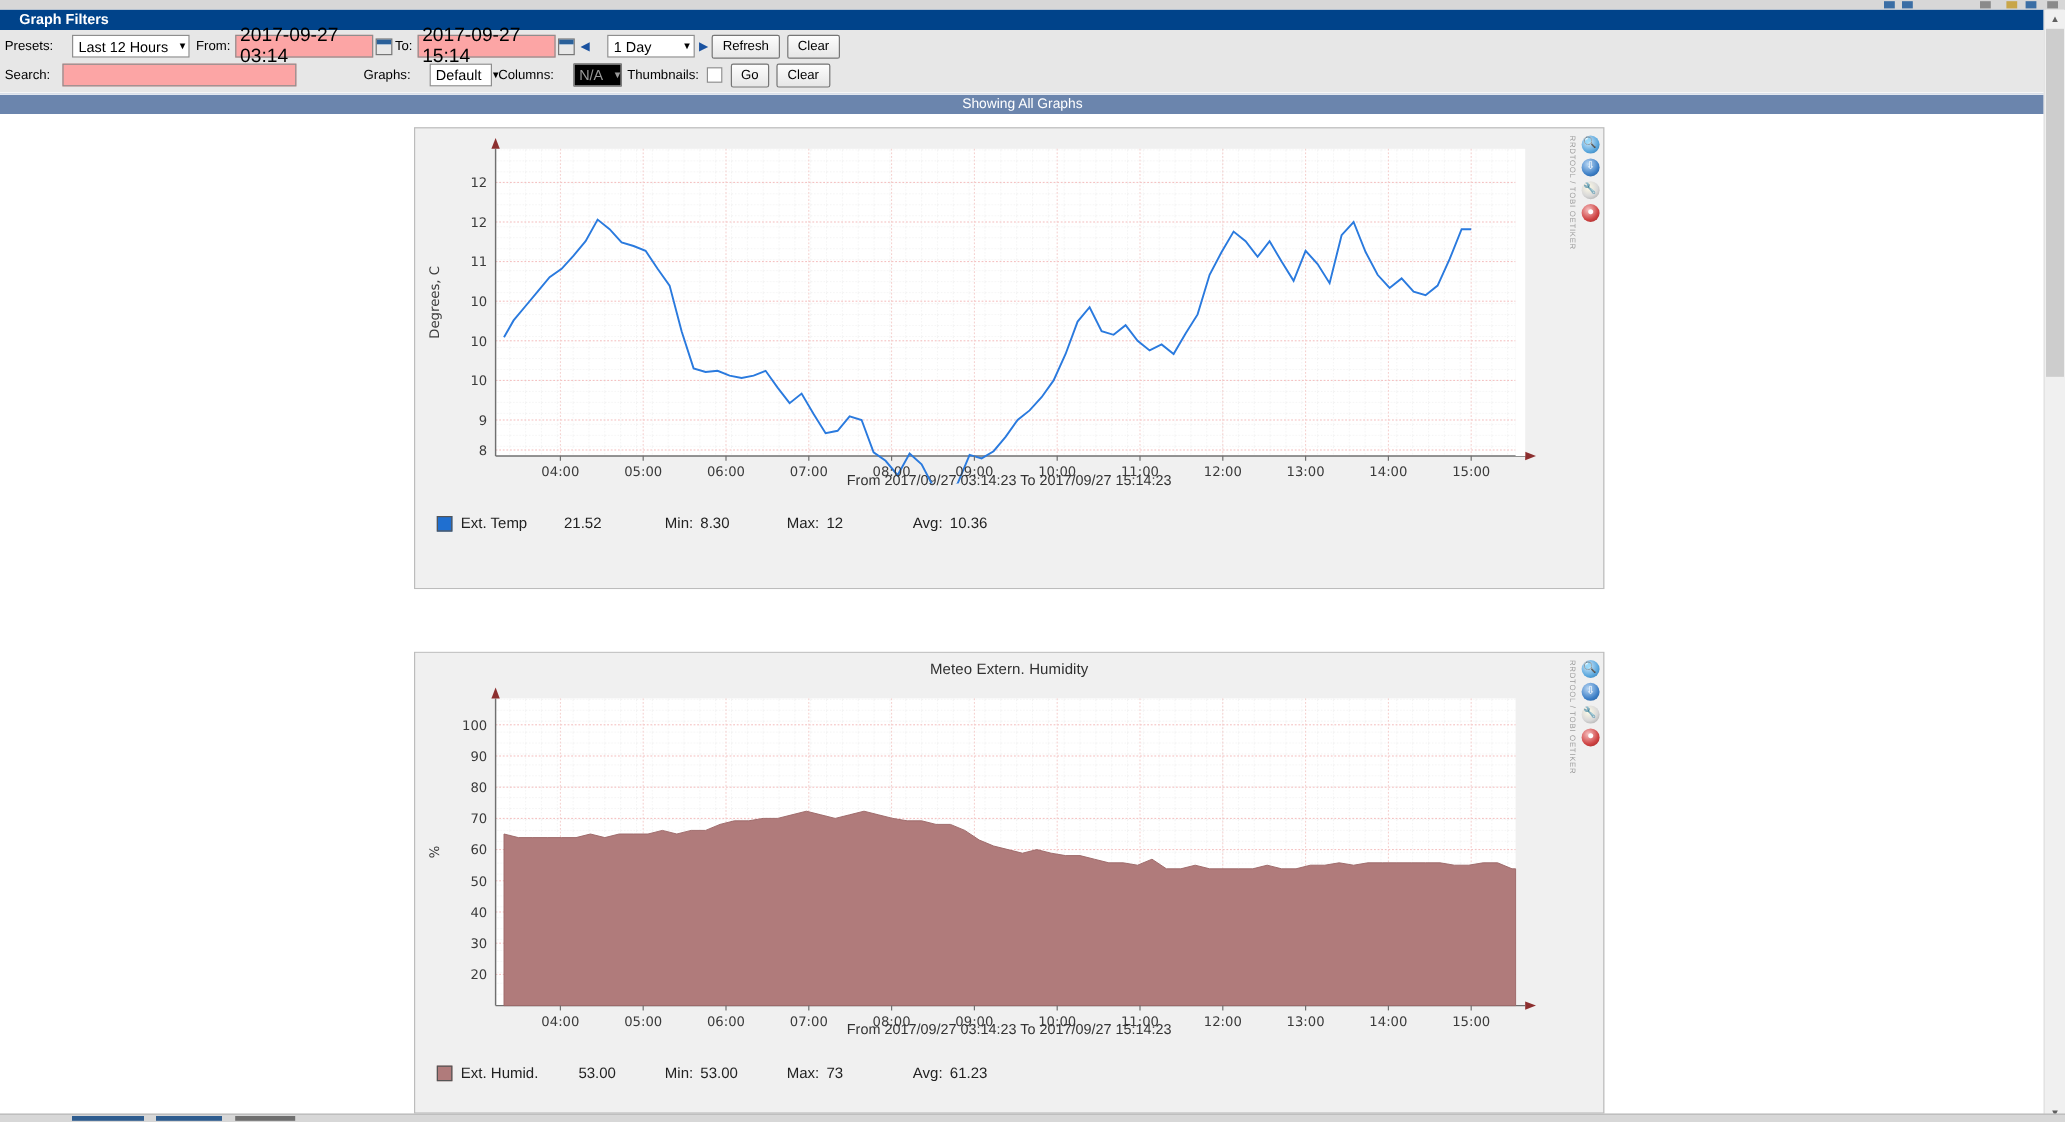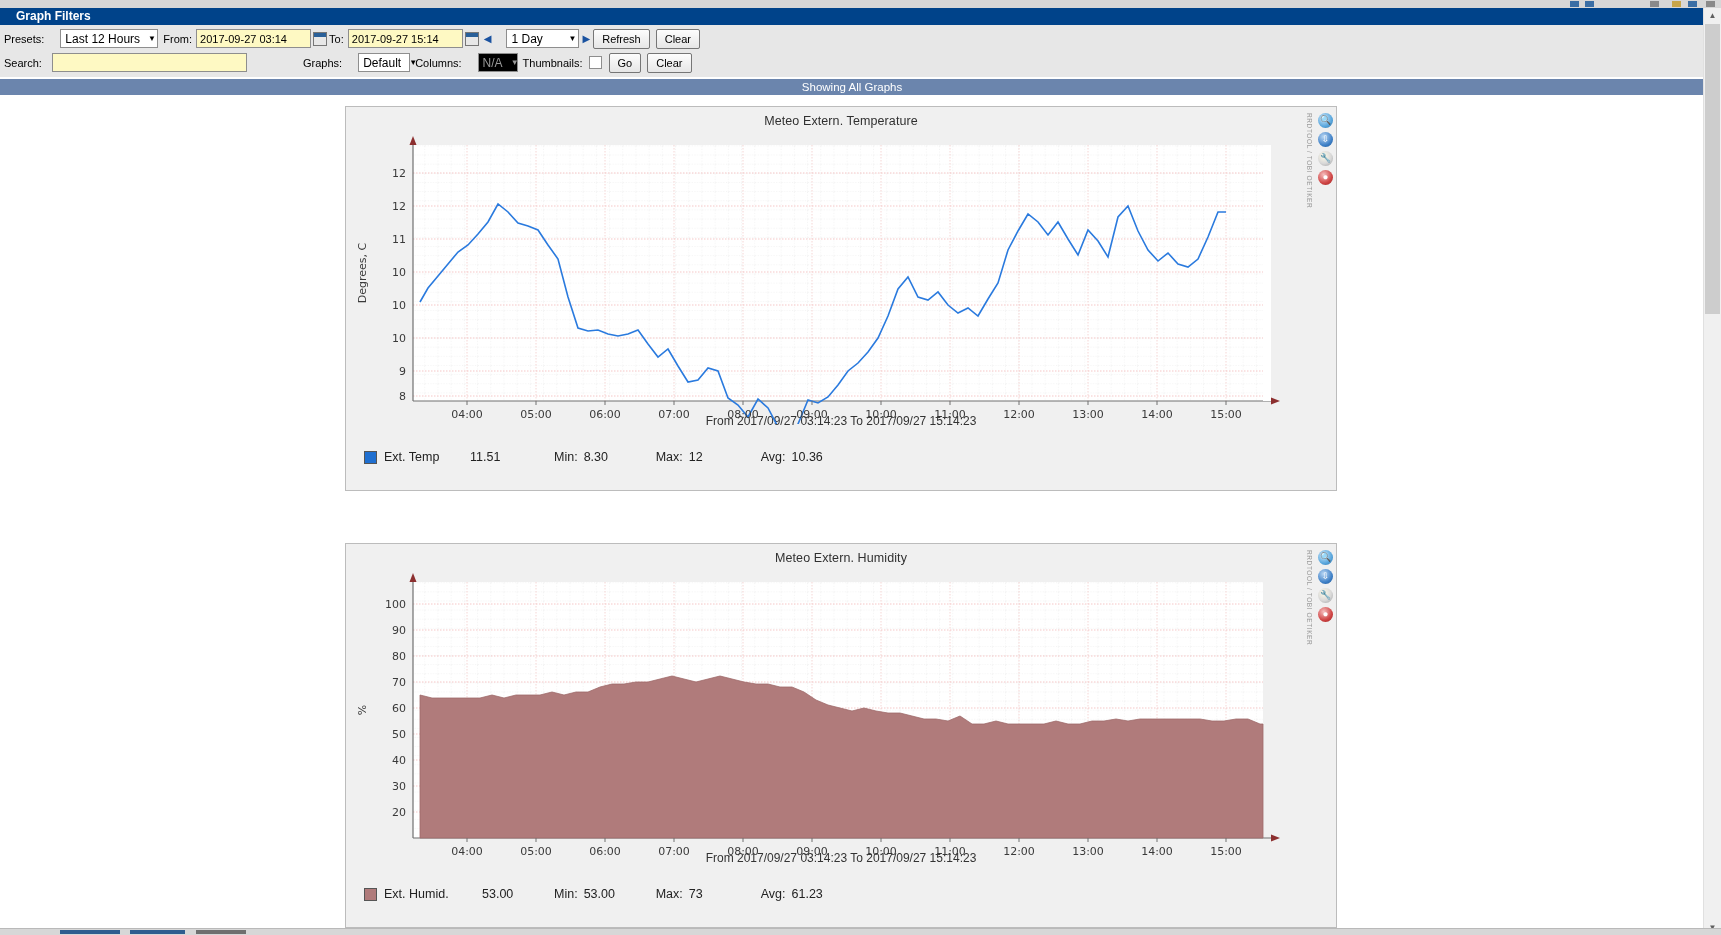--- a/index.html
+++ b/index.html
@@ -74,22 +74,22 @@
   .sel {
     height: 19px; border: 1px solid #8e8e8e; background: #ffffff;
     font-size: 12px; color: #000; display: inline-flex; align-items: center;
     padding: 0 2px 0 4px; box-sizing: border-box; white-space: nowrap; margin-left: 12px;
   }
   .sel .cap { display: inline-block; }
   .sel .arr { margin-left: auto; padding-left: 8px; font-size: 8px; color: #000; }
   .sel.disabled { color: #999; background: #000000; }
   .sel.disabled .arr { color: #999; }
   .txt {
-    height: 19px; border: 1px solid #8e8e8e; background: #fef9c3;
-    font-size: 11px; color: #000; padding: 0 3px; box-sizing: border-box;
+    height: 19px; border: 1px solid #8e8e8e; background: #fca5a5;
+    font-size: 16px; color: #000; padding: 0 3px; box-sizing: border-box;
     display: inline-flex; align-items: center;
   }
   .cal {
     width: 14px; height: 14px; margin: 0 2px;
     background: linear-gradient(#ffffff 0 35%, #e8e8e8 35% 100%);
     border: 1px solid #777; position: relative; box-sizing: border-box;
   }
   .cal::before {
     content: ""; position: absolute; left: 0; top: 0; right: 0; height: 4px;
     background: #2a6099;
@@ -247,21 +247,20 @@
 
     </div>
 
     <div class="showing-bar">Showing All Graphs</div>
 
 
     <div class="graphs-area">
 
       <div class="graph-box" style="left:345px; top:11px; width:990px; height:383px;">
 
-        <div class="graph-title">Meteo Extern. Temperature</div>
 
         <div class="plot-wrap" style="height:290px;">
           <svg width="988" height="296" viewBox="0 0 988 296">
             <defs>
               <pattern id="minorT" width="13.2" height="9.15" patternUnits="userSpaceOnUse">
                 <path d="M13.2 0 L13.2 9.15 M0 9.15 L13.2 9.15" stroke="#d9d9d9" stroke-width="0.6" stroke-dasharray="1 1.6" fill="none"></path>
               </pattern>
             </defs>
 
             <rect x="67" y="17" width="850" height="256" fill="#ffffff"></rect>
@@ -344,21 +343,21 @@
               <text x="880" y="290">15:00</text>
             </g>
           </svg>
         </div>
 
         <div class="xlabel-line" style="margin-top:-4px;">From 2017/09/27 03:14:23 To 2017/09/27 15:14:23</div>
 
         <div class="legend-row" style="margin-top:18px;">
           <span class="legend-sw" style="background:#1f6fd0;"></span>
           <span class="legend-name">Ext. Temp</span>
-          <span class="legend-cur">11.51</span>
+          <span class="legend-cur">21.52</span>
           <span class="legend-lbl">Min:</span>
           <span class="legend-val">8.30</span>
           <span class="legend-lbl">Max:</span>
           <span class="legend-val">12</span>
           <span class="legend-lbl">Avg:</span>
           <span class="legend-val">10.36</span>
         </div>
 
         <div class="rrdtool-col" style="right:2px; top:4px; height:140px;">
           <div class="rrd-vert">RRDTOOL / TOBI OETIKER</div>

